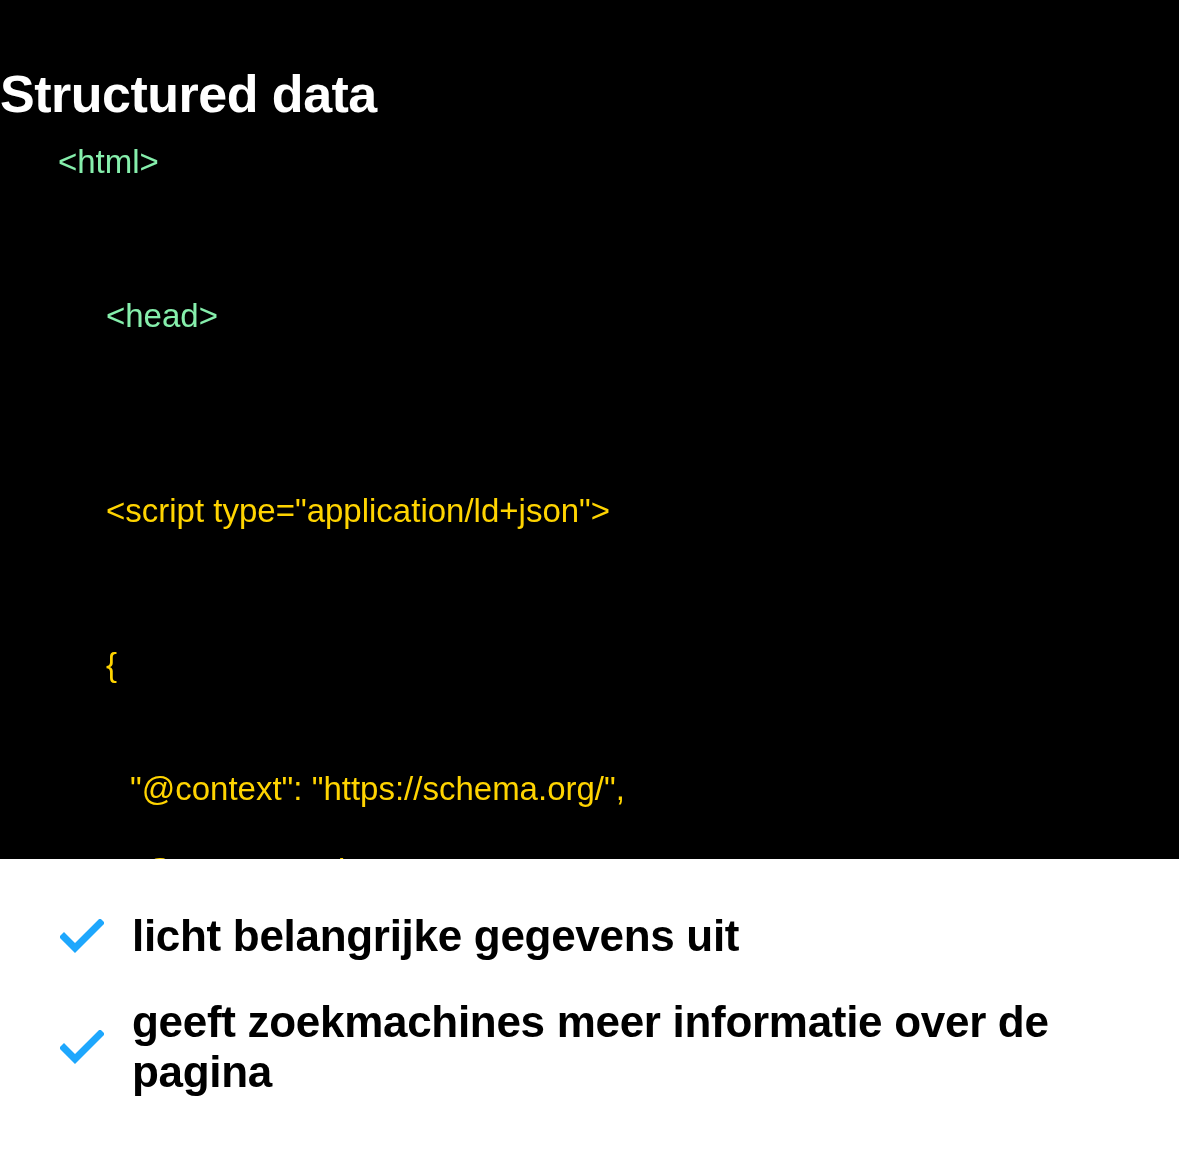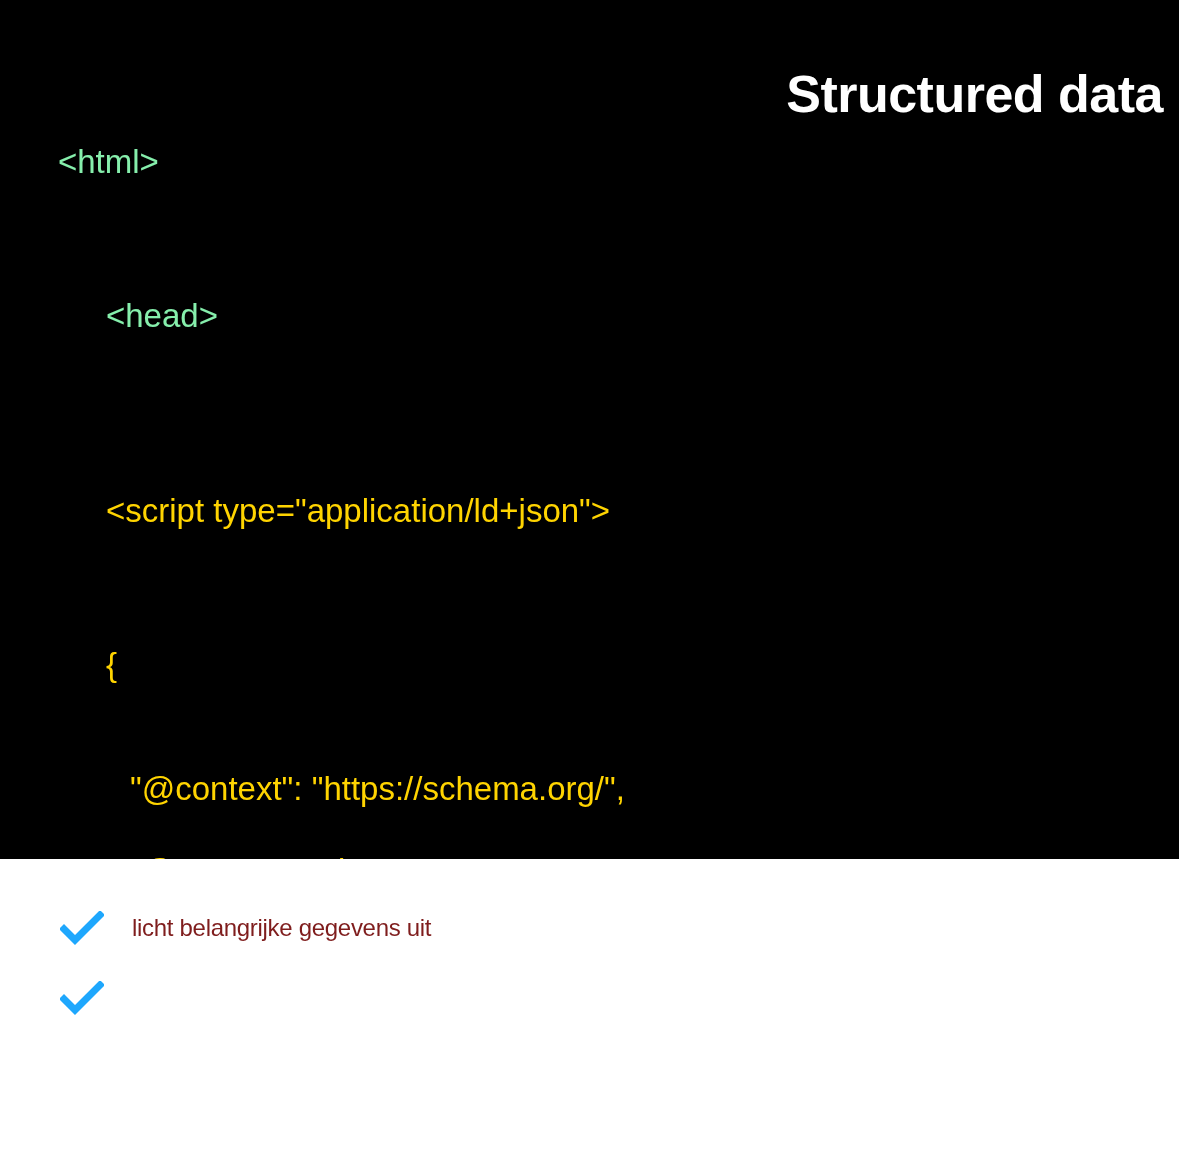--- a/index.html
+++ b/index.html
@@ -25,21 +25,21 @@
     padding: 70px 58px 0 58px;
     height: 859px;
     overflow: hidden;
     position: relative;
   }
   .title {
     position: absolute;
     top: 64px;
     left: 0;
     right: 16px;
-    text-align: right;
+    text-align: left;
     font-size: 52px;
     font-weight: 800;
     color: #fff;
     letter-spacing: -0.5px;
   }
   .code-block {
     font-family: -apple-system, BlinkMacSystemFont, "Segoe UI", Helvetica, Arial, sans-serif;
     font-size: 33px;
     line-height: 1.25;
     white-space: pre;
@@ -71,23 +71,23 @@
     flex: 0 0 auto;
     width: 44px;
     height: 34px;
   }
   .check-icon svg {
     width: 44px;
     height: 34px;
     display: block;
   }
   .bullet-text {
-    font-size: 24px;
-    color: #7f1d1d;
-    font-weight: 400;
+    font-size: 44px;
+    color: #000000;
+    font-weight: 700;
     letter-spacing: -0.3px;
   }
 </style>
 </head>
 <body>
 
 <div class="slide">
 
   <div class="code-panel">
     <div class="title">Structured data</div>
@@ -125,16 +125,17 @@
           </svg>
       </span>
       <span class="bullet-text">licht belangrijke gegevens uit</span>
     </div>
     <div class="bullet-row">
       <span class="check-icon">
         <svg viewBox="0 0 44 34">
             <polyline points="4,18 15,29 40,4" fill="none" stroke="#1ea7fd" stroke-width="7" stroke-linecap="square" stroke-linejoin="miter"></polyline>
           </svg>
       </span>
+      <span class="bullet-text">geeft zoekmachines meer informatie over de pagina</span>
     </div>
   </div>
 
 </div>
 
 </body></html>

